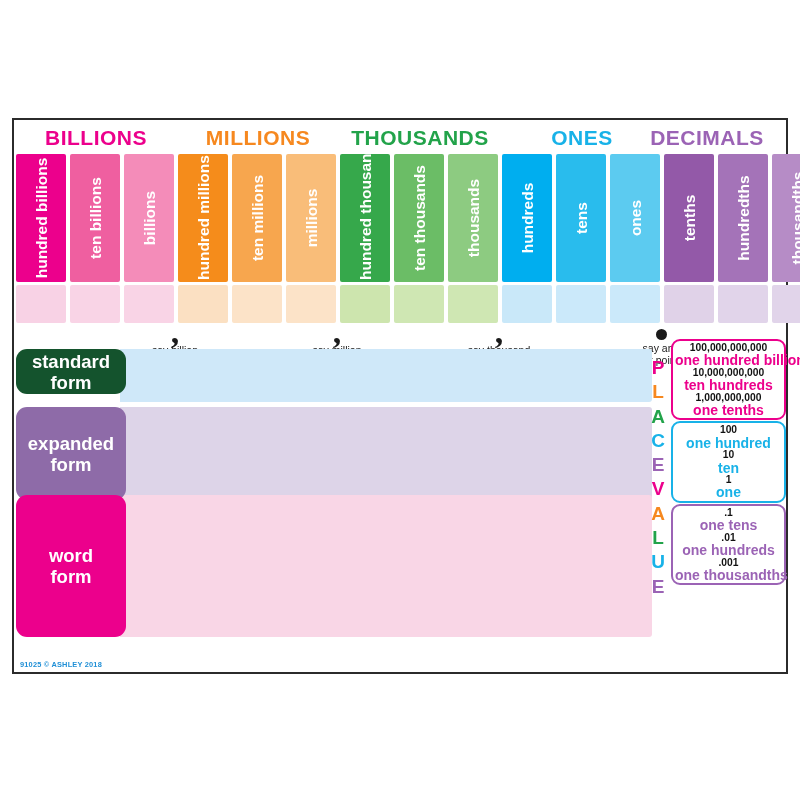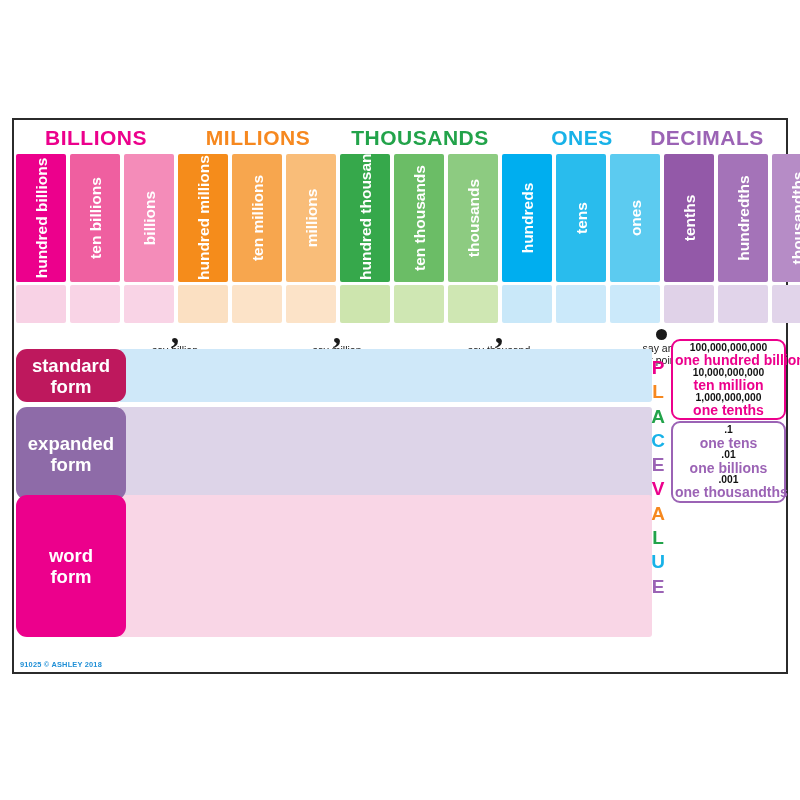--- a/index.html
+++ b/index.html
@@ -290,21 +290,21 @@
       <div class="sep" style="left: 602px; top: 204px;">
         <div class="dot"></div>
         <div class="cap" style="white-space: pre-line;">say and
 or point</div>
       </div>
     </div>
 
   <div id="forms">
       <div class="form-row" style="top: 229px; height: 53px; width: 770px;">
         <div class="form-field" style="background: rgb(207, 232, 249); height: 53px; width: 532px;"></div>
-        <div class="form-tab" style="background: #be185d; height: 53px; white-space: pre-line;">standard
+        <div class="form-tab" style="background: #14532d; height: 45px; white-space: pre-line;">standard
 form</div>
       </div>
       <div class="form-row" style="top: 287px; height: 109px; width: 770px;">
         <div class="form-field" style="background: rgb(221, 212, 232); height: 93px; width: 532px;"></div>
         <div class="form-tab" style="background: rgb(142, 107, 168); height: 93px; white-space: pre-line;">expanded
 form</div>
       </div>
       <div class="form-row" style="top: 375px; height: 142px; width: 770px;">
         <div class="form-field" style="background: rgb(249, 214, 230); height: 142px; width: 532px;"></div>
         <div class="form-tab" style="background: rgb(236, 0, 140); height: 142px; white-space: pre-line;">word
@@ -324,28 +324,36 @@
       <span style="color: rgb(34, 163, 74);">L</span>
       <span style="color: rgb(24, 178, 232);">U</span>
       <span style="color: rgb(155, 99, 181);">E</span>
     </div>
 
   <div id="pv-boxes">
       <div class="pv-box" style="border-color: rgb(236, 0, 140);">
         <div class="pv-num">100,000,000,000</div>
         <div class="pv-word" style="color: rgb(236, 0, 140);">one hundred billion</div>
         <div class="pv-num">10,000,000,000</div>
-        <div class="pv-word" style="color: rgb(236, 0, 140);">ten million</div>
+        <div class="pv-word" style="color: rgb(236, 0, 140);">ten hundreds</div>
         <div class="pv-num">1,000,000,000</div>
         <div class="pv-word" style="color: rgb(236, 0, 140);">one tenths</div>
+      </div>
+      <div class="pv-box" style="border-color: rgb(24, 178, 232);">
+        <div class="pv-num">100</div>
+        <div class="pv-word" style="color: rgb(24, 178, 232);">one hundred</div>
+        <div class="pv-num">10</div>
+        <div class="pv-word" style="color: rgb(24, 178, 232);">ten</div>
+        <div class="pv-num">1</div>
+        <div class="pv-word" style="color: rgb(24, 178, 232);">one</div>
       </div>
       <div class="pv-box" style="border-color: rgb(155, 99, 181);">
         <div class="pv-num">.1</div>
         <div class="pv-word" style="color: rgb(155, 99, 181);">one tens</div>
         <div class="pv-num">.01</div>
-        <div class="pv-word" style="color: rgb(155, 99, 181);">one billions</div>
+        <div class="pv-word" style="color: rgb(155, 99, 181);">one hundreds</div>
         <div class="pv-num">.001</div>
         <div class="pv-word" style="color: rgb(155, 99, 181);">one thousandths</div>
       </div>
     </div>
 
   <div id="copyright">91025 © ASHLEY 2018</div>
 </div>
 
 </body></html>

